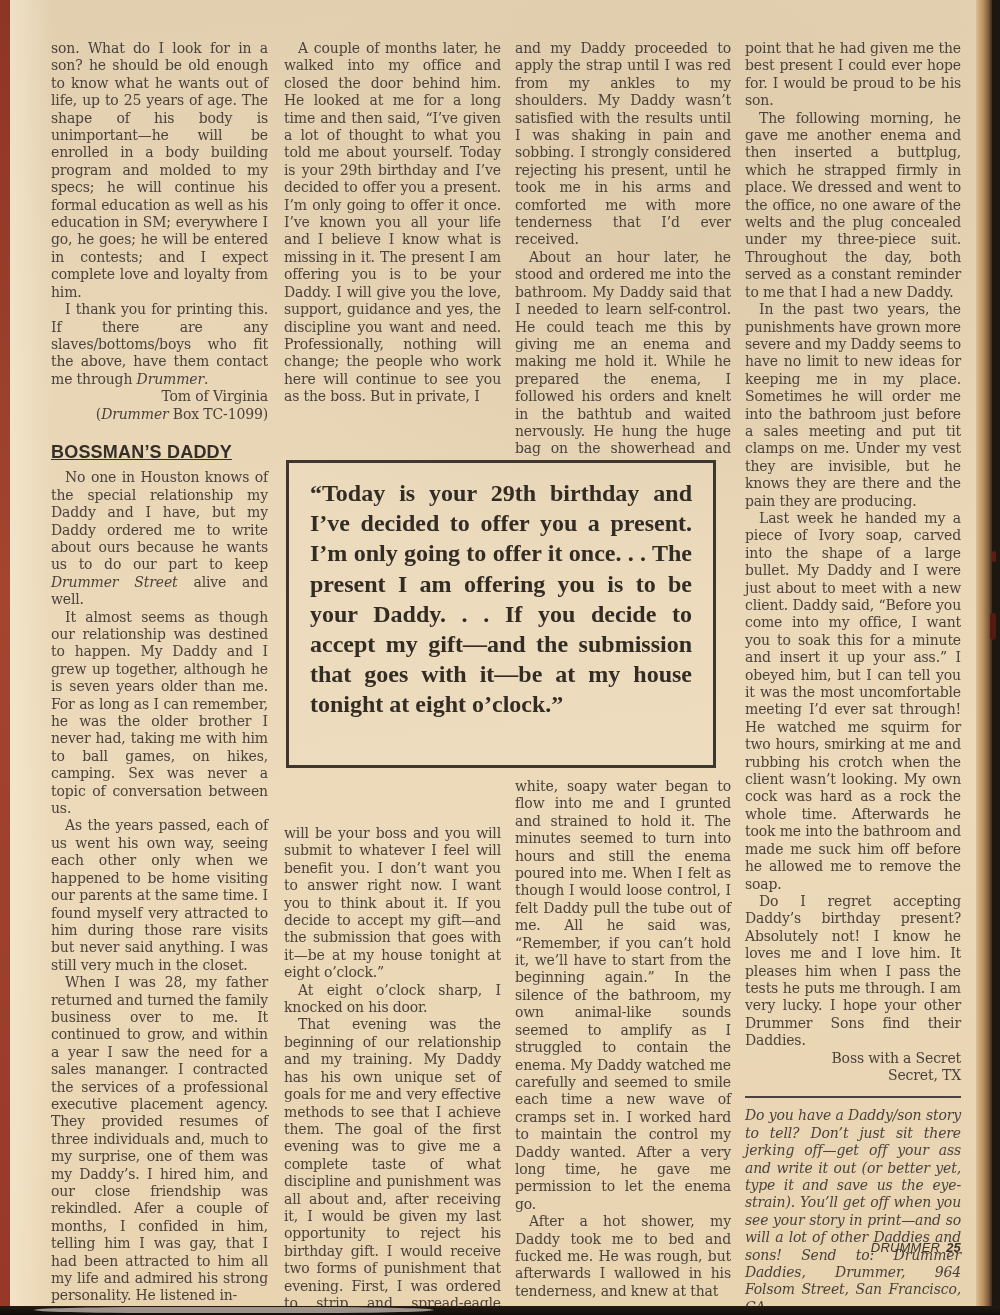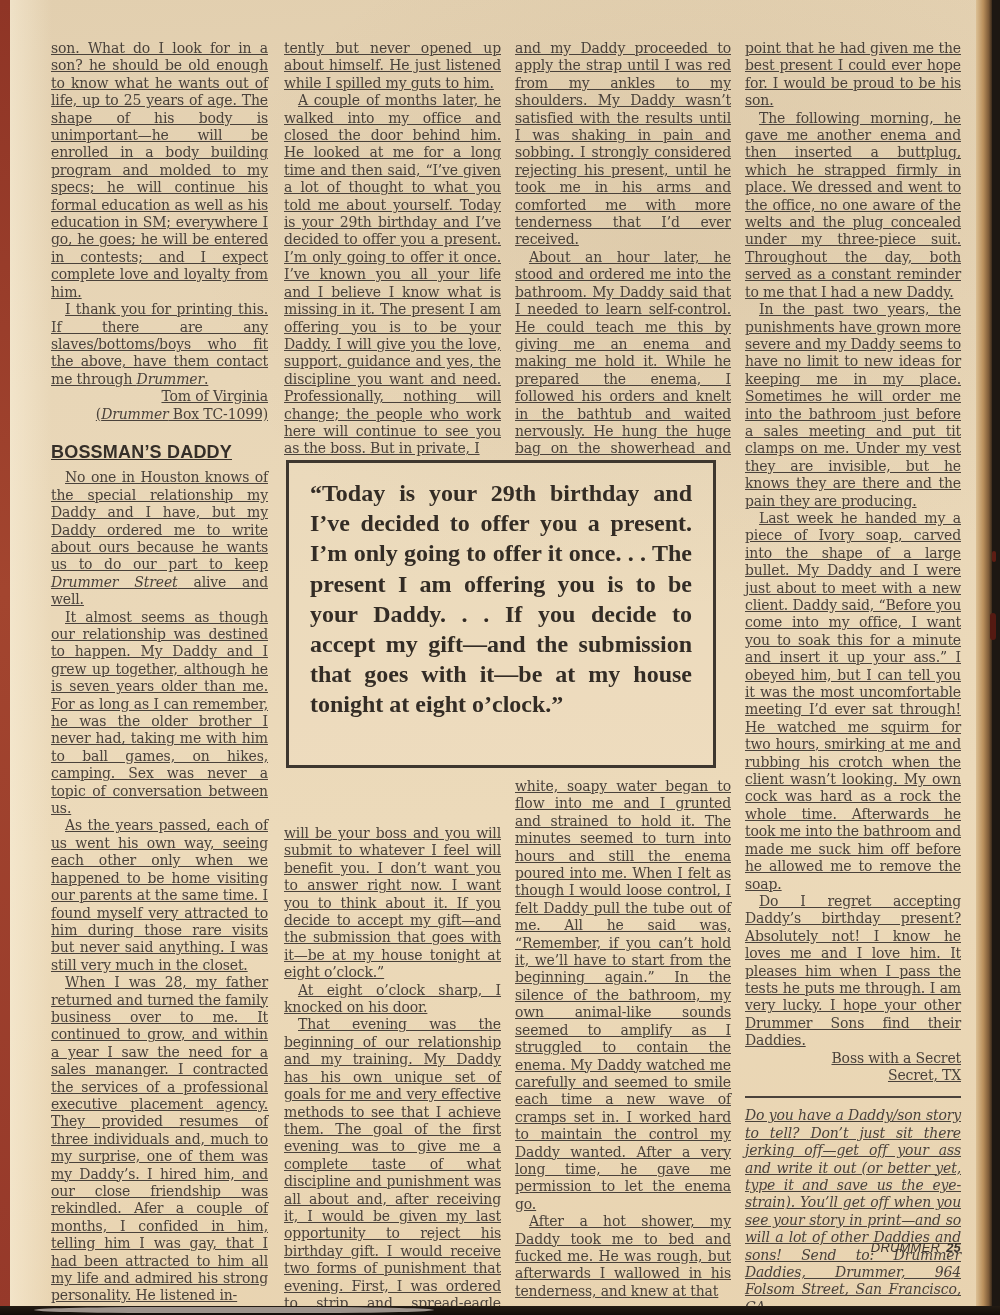--- a/index.html
+++ b/index.html
@@ -25,21 +25,21 @@
     background:linear-gradient(180deg,#241c14,#120d09);}
   .bottom-sliver{position:absolute;left:34px;top:1307px;width:400px;height:6px;
     border-radius:60%/100%;background:#b4a9a1;opacity:.85;}
   .speck1{position:absolute;left:992px;top:551px;width:4px;height:11px;background:#5e1d14;border-radius:2px;}
   .speck2{position:absolute;left:990px;top:613px;width:6px;height:27px;background:#551a12;border-radius:3px;}
 
   
   .col{position:absolute;width:217px;
     font-size:14px;line-height:17.4px;letter-spacing:-0.15px;
     color:#4a423b;text-align:justify;}
-  .col p{margin:0;text-decoration:underline;}
+  .col p{margin:0;}
   .col p.ind{text-indent:14px;}
   .col p.right{text-align:right;}
   .it{font-style:italic;}
   .heading{font-family:"Liberation Sans", sans-serif;font-weight:bold;
     font-size:18px;letter-spacing:.2px;color:#352f29;margin:21px 0 8px 0;text-align:left;text-decoration:underline;}
   .rule{border-top:2px solid #4a423b;margin:12px 0 9px 0;height:0;}
 
   #col1{left:51px;top:40px;}
   #col2top{left:284px;top:40px;height:417px;overflow:hidden;}
   #col3top{left:515px;top:40px;width:216px;height:417px;overflow:hidden;}
@@ -72,21 +72,20 @@
     <p class="ind"><span>I thank you for printing this. If there are any slaves/bottoms/boys who fit the above, have them contact me through </span><span class="it">Drummer</span><span>.</span></p>
     <p class="right"><span>Tom of Virginia</span></p>
     <p class="right"><span>(</span><span class="it">Drummer</span><span> Box TC-1099)</span></p>
     <div class="heading">BOSSMAN’S DADDY</div>
     <p class="ind"><span>No one in Houston knows of the special relationship my Daddy and I have, but my Daddy ordered me to write about ours because he wants us to do our part to keep </span><span class="it">Drummer Street</span><span> alive and well.</span></p>
     <p class="ind"><span>It almost seems as though our relationship was destined to happen. My Daddy and I grew up together, although he is seven years older than me. For as long as I can remember, he was the older brother I never had, taking me with him to ball games, on hikes, camping. Sex was never a topic of conversation between us.</span></p>
     <p class="ind"><span>As the years passed, each of us went his own way, seeing each other only when we happened to be home visiting our parents at the same time. I found myself very attracted to him during those rare visits but never said anything. I was still very much in the closet.</span></p>
     <p class="ind"><span>When I was 28, my father returned and turned the family business over to me. It continued to grow, and within a year I saw the need for a sales mananger. I contracted the services of a professional executive placement agency. They provided resumes of three individuals and, much to my surprise, one of them was my Daddy’s. I hired him, and our close friendship was rekindled. Afer a couple of months, I confided in him, telling him I was gay, that I had been attracted to him all my life and admired his strong personality. He listened in-</span></p>
   </div>
 <div id="col2top" class="col">
-    <p><span>tently but never opened up about himself. He just listened while I spilled my guts to him.</span></p>
     <p class="ind"><span>A couple of months later, he walked into my office and closed the door behind him. He looked at me for a long time and then said, “I’ve given a lot of thought to what you told me about yourself. Today is your 29th birthday and I’ve decided to offer you a present. I’m only going to offer it once. I’ve known you all your life and I believe I know what is missing in it. The present I am offering you is to be your Daddy. I will give you the love, support, guidance and yes, the discipline you want and need. Professionally, nothing will change; the people who work here will continue to see you as the boss. But in private, I</span></p>
   </div>
 <div id="col3top" class="col">
     <p><span>and my Daddy proceeded to apply the strap until I was red from my ankles to my shoulders. My Daddy wasn’t satisfied with the results until I was shaking in pain and sobbing. I strongly considered rejecting his present, until he took me in his arms and comforted me with more tenderness that I’d ever received.</span></p>
     <p class="ind"><span>About an hour later, he stood and ordered me into the bathroom. My Daddy said that I needed to learn self-control. He could teach me this by giving me an enema and making me hold it. While he prepared the enema, I followed his orders and knelt in the bathtub and waited nervously. He hung the huge bag on the showerhead and inserted the tube into my exposed ass. The</span></p>
   </div>
 
 <div class="quotebox">
   <p class="quotetext">“Today is your 29th birthday and I’ve decided to offer you a present. I’m only going to offer it once. . .  The present I am offering you is to be your Daddy. . .  If you decide to accept my gift—and the submission that goes with it—be at my house tonight at eight o’clock.”</p>
 </div>

